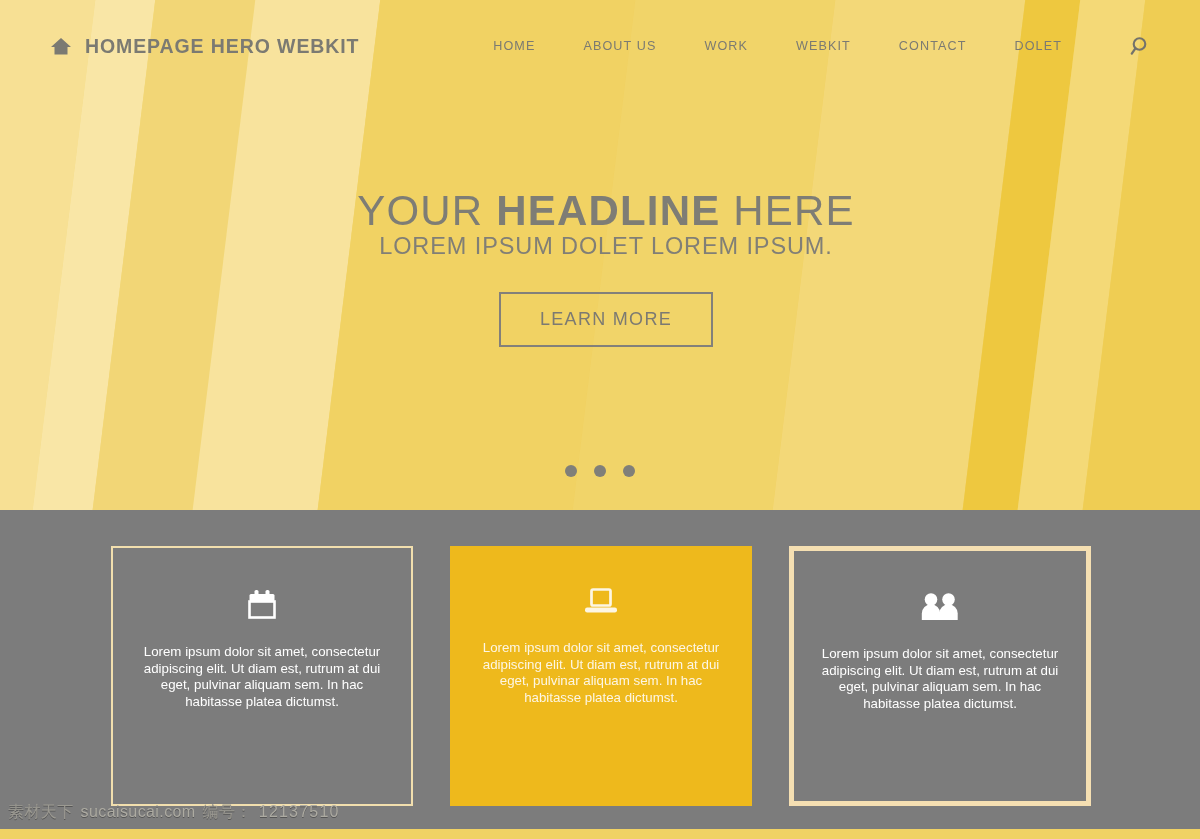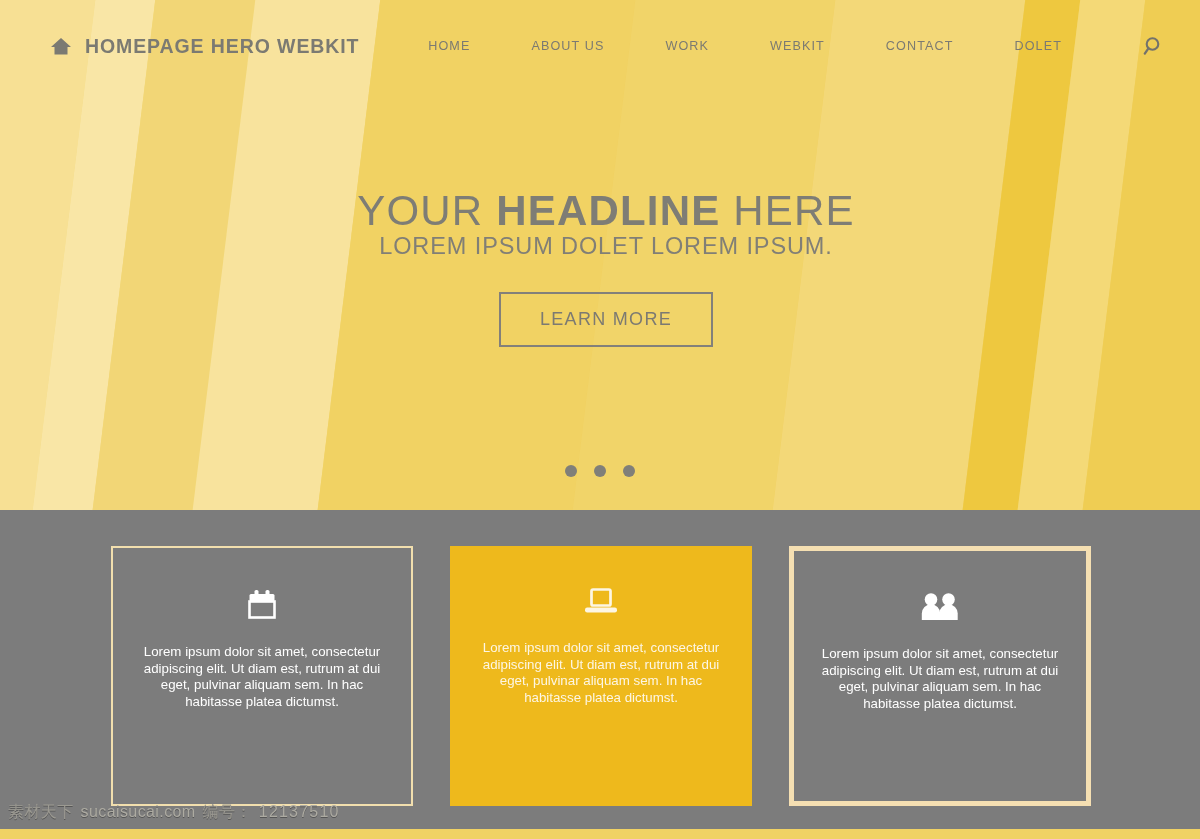--- a/index.html
+++ b/index.html
@@ -52,21 +52,21 @@
     height: 100%;
   }
 
   
   .navbar {
     position: relative;
     z-index: 10;
     display: flex;
     align-items: center;
     height: 92px;
-    padding: 0 27px 0 50px;
+    padding: 0 40px 0 50px;
   }
 
   .brand {
     display: flex;
     align-items: center;
     gap: 13px;
     cursor: pointer;
   }
   .brand-title {
     font-size: 19.5px;
@@ -74,21 +74,21 @@
     letter-spacing: 0.9px;
     color: #7b7a72;
     white-space: nowrap;
   }
   .home-icon svg { display: block; }
 
   .nav-links {
     margin-left: auto;
     display: flex;
     align-items: center;
-    gap: 17px;
+    gap: 4px;
   }
   .nav-link {
     font-size: 12.6px;
     letter-spacing: 1.1px;
     color: #7b7a72;
     padding: 6px 22px;
     white-space: nowrap;
     cursor: pointer;
     text-decoration: none;
   }

